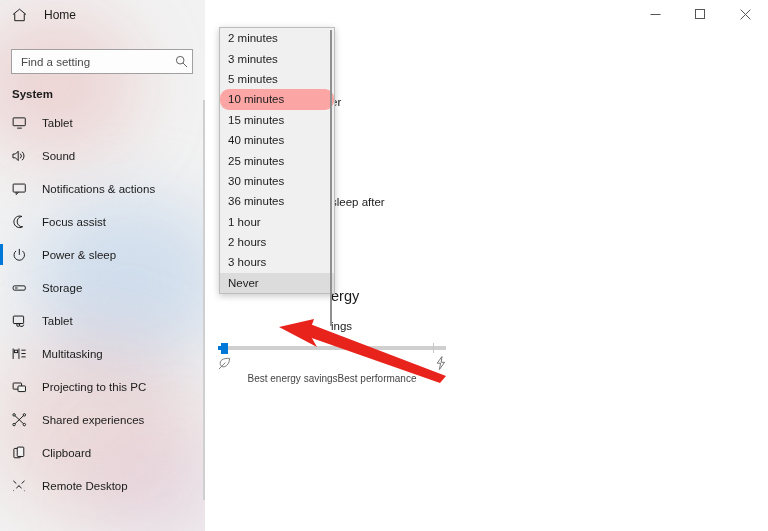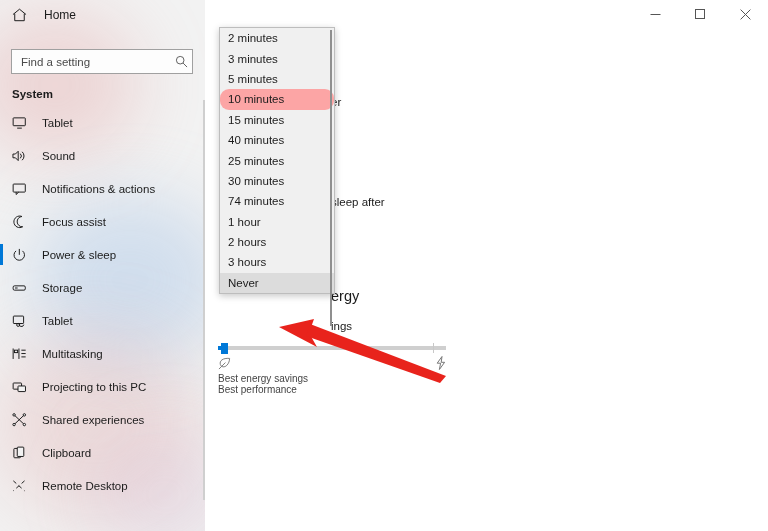--- a/index.html
+++ b/index.html
@@ -208,21 +208,20 @@
     margin-top: 6px;
   }
   .slider-icons .leaf { position: absolute; left: 0;  top: 0; color: #777; }
   .slider-icons .bolt { position: absolute; right: 0; top: 0; color: #777; }
   .slider-labels {
     display: flex;
     justify-content: center;
     font-size: 10px;
     color: #444;
     margin-top: 1px;
-    flex-direction: column;
   }
 
   
   #dropdown {
     position: absolute;
     left: 219px; top: 27px;
     width: 116px;
     background: #f0f0f0;
     border: 1px solid #bdbdbd;
     box-shadow: 0 2px 7px rgba(0,0,0,.22);
@@ -468,21 +467,21 @@
   <div id="dropdown">
     <div class="dd-list" id="dd-list">
         <div class="dd-item">2 minutes</div>
         <div class="dd-item">3 minutes</div>
         <div class="dd-item">5 minutes</div>
         <div class="dd-item selected">10 minutes</div>
         <div class="dd-item">15 minutes</div>
         <div class="dd-item">40 minutes</div>
         <div class="dd-item">25 minutes</div>
         <div class="dd-item">30 minutes</div>
-        <div class="dd-item">74 minutes</div>
+        <div class="dd-item">36 minutes</div>
         <div class="dd-item">1 hour</div>
         <div class="dd-item">2 hours</div>
         <div class="dd-item">3 hours</div>
         <div class="dd-item hover">Never</div>
       </div>
     <div class="dd-scroll"></div>
   </div>
 
   <svg id="arrow" viewBox="0 0 768 531">
     <g id="arrow-g">

